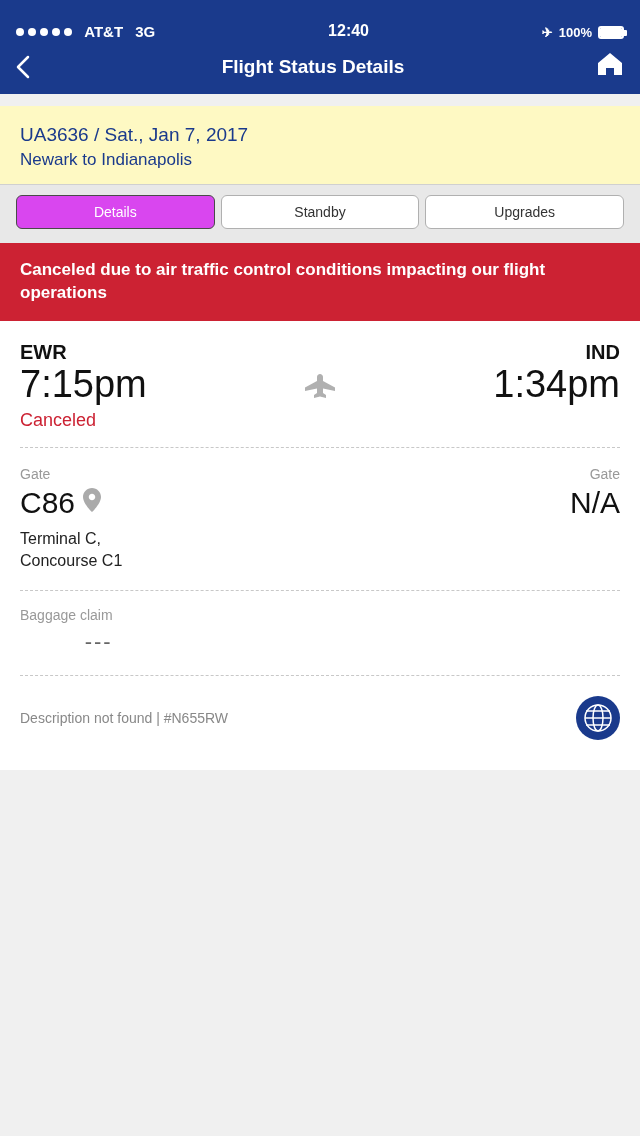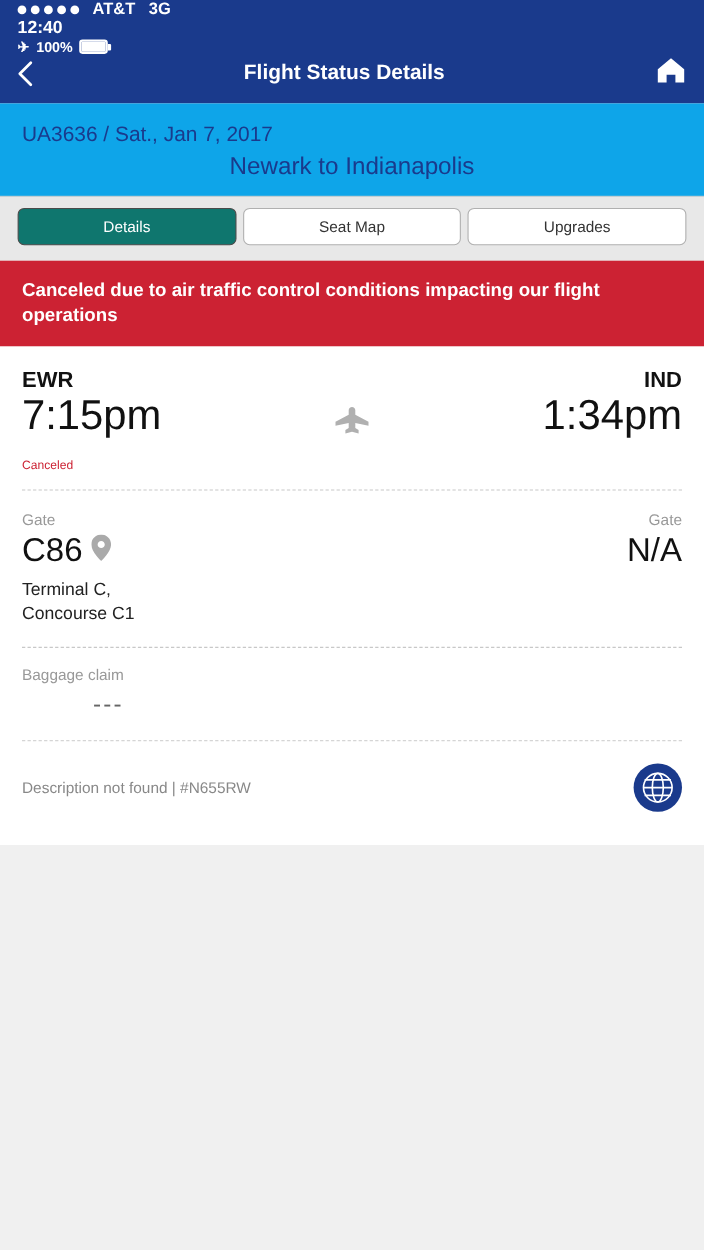--- a/index.html
+++ b/index.html
@@ -10,27 +10,26 @@
       width: 640px;
       min-height: 1136px;
       overflow-x: hidden;
     }
 
     
     .status-bar {
       background: #1a3a8c;
       height: 40px;
       display: flex;
-      align-items: flex-start;
+      align-items: flex-end;
       justify-content: space-between;
       padding: 0 16px;
       color: white;
       font-size: 15px;
       font-weight: 600;
-      flex-direction: column;
     }
     .status-left { display: flex; align-items: center; gap: 4px; }
     .status-dots { display: flex; gap: 4px; }
     .dot { width: 8px; height: 8px; border-radius: 50%; background: white; }
     .status-center { font-size: 16px; font-weight: 600; }
     .status-right { display: flex; align-items: center; gap: 6px; font-size: 13px; }
     .battery-icon {
       width: 26px; height: 13px;
       border: 2px solid white;
       border-radius: 3px;
@@ -80,35 +79,35 @@
       text-align: center;
     }
     .nav-home {
       color: white;
       font-size: 22px;
       cursor: pointer;
     }
 
     
     .flight-header {
-      background: #0ea5e9;
+      background: #fef9c3;
       padding: 18px 20px 14px;
       border-bottom: 1px solid #d0d0d0;
+      margin-top: 12px;
     }
     .flight-number {
       color: #1a3a8c;
       font-size: 19px;
       font-weight: 500;
       margin-bottom: 4px;
     }
     .flight-route {
       color: #1a3a8c;
-      font-size: 22px;
+      font-size: 17px;
       font-weight: 500;
-      text-align: center;
     }
 
     
     .tab-bar {
       background: #e8e8e8;
       padding: 10px 16px 14px;
       display: flex;
       gap: 6px;
     }
     .tab {
@@ -116,21 +115,21 @@
       padding: 8px 4px;
       text-align: center;
       font-size: 14px;
       border: 1px solid #b0b0b0;
       border-radius: 6px;
       cursor: pointer;
       background: white;
       color: #333;
     }
     .tab.active {
-      background: #0f766e;
+      background: #d946ef;
       color: white;
       border-color: #4a4a4a;
     }
 
     
     .alert-banner {
       background: #cc2233;
       padding: 16px 20px;
       color: white;
       font-size: 17px;
@@ -161,23 +160,23 @@
       color: #111;
     }
     .flight-time {
       font-size: 38px;
       font-weight: 300;
       color: #111;
       line-height: 1.1;
     }
     .flight-status-label {
       color: #cc2233;
-      font-size: 11px;
+      font-size: 18px;
       font-weight: 500;
-      margin-top: 17px;
+      margin-top: 4px;
     }
     .plane-icon {
       color: #b0b0b0;
       font-size: 28px;
       align-self: center;
       margin-top: 12px;
     }
     .arrival { text-align: right; }
 
     
@@ -313,21 +312,21 @@
   </div>
 </div>
 
 <div class="flight-header">
   <div class="flight-number">UA3636 / Sat., Jan 7, 2017</div>
   <div class="flight-route">Newark to Indianapolis</div>
 </div>
 
 <div class="tab-bar">
   <div class="tab active">Details</div>
-  <div class="tab">Seat Map</div>
+  <div class="tab">Standby</div>
   <div class="tab">Upgrades</div>
 </div>
 
 <div class="alert-banner">
   <span>Canceled due to air traffic control conditions impacting our flight operations</span>
 </div>
 
 <div class="main-content">
 
   <div class="flight-times">

